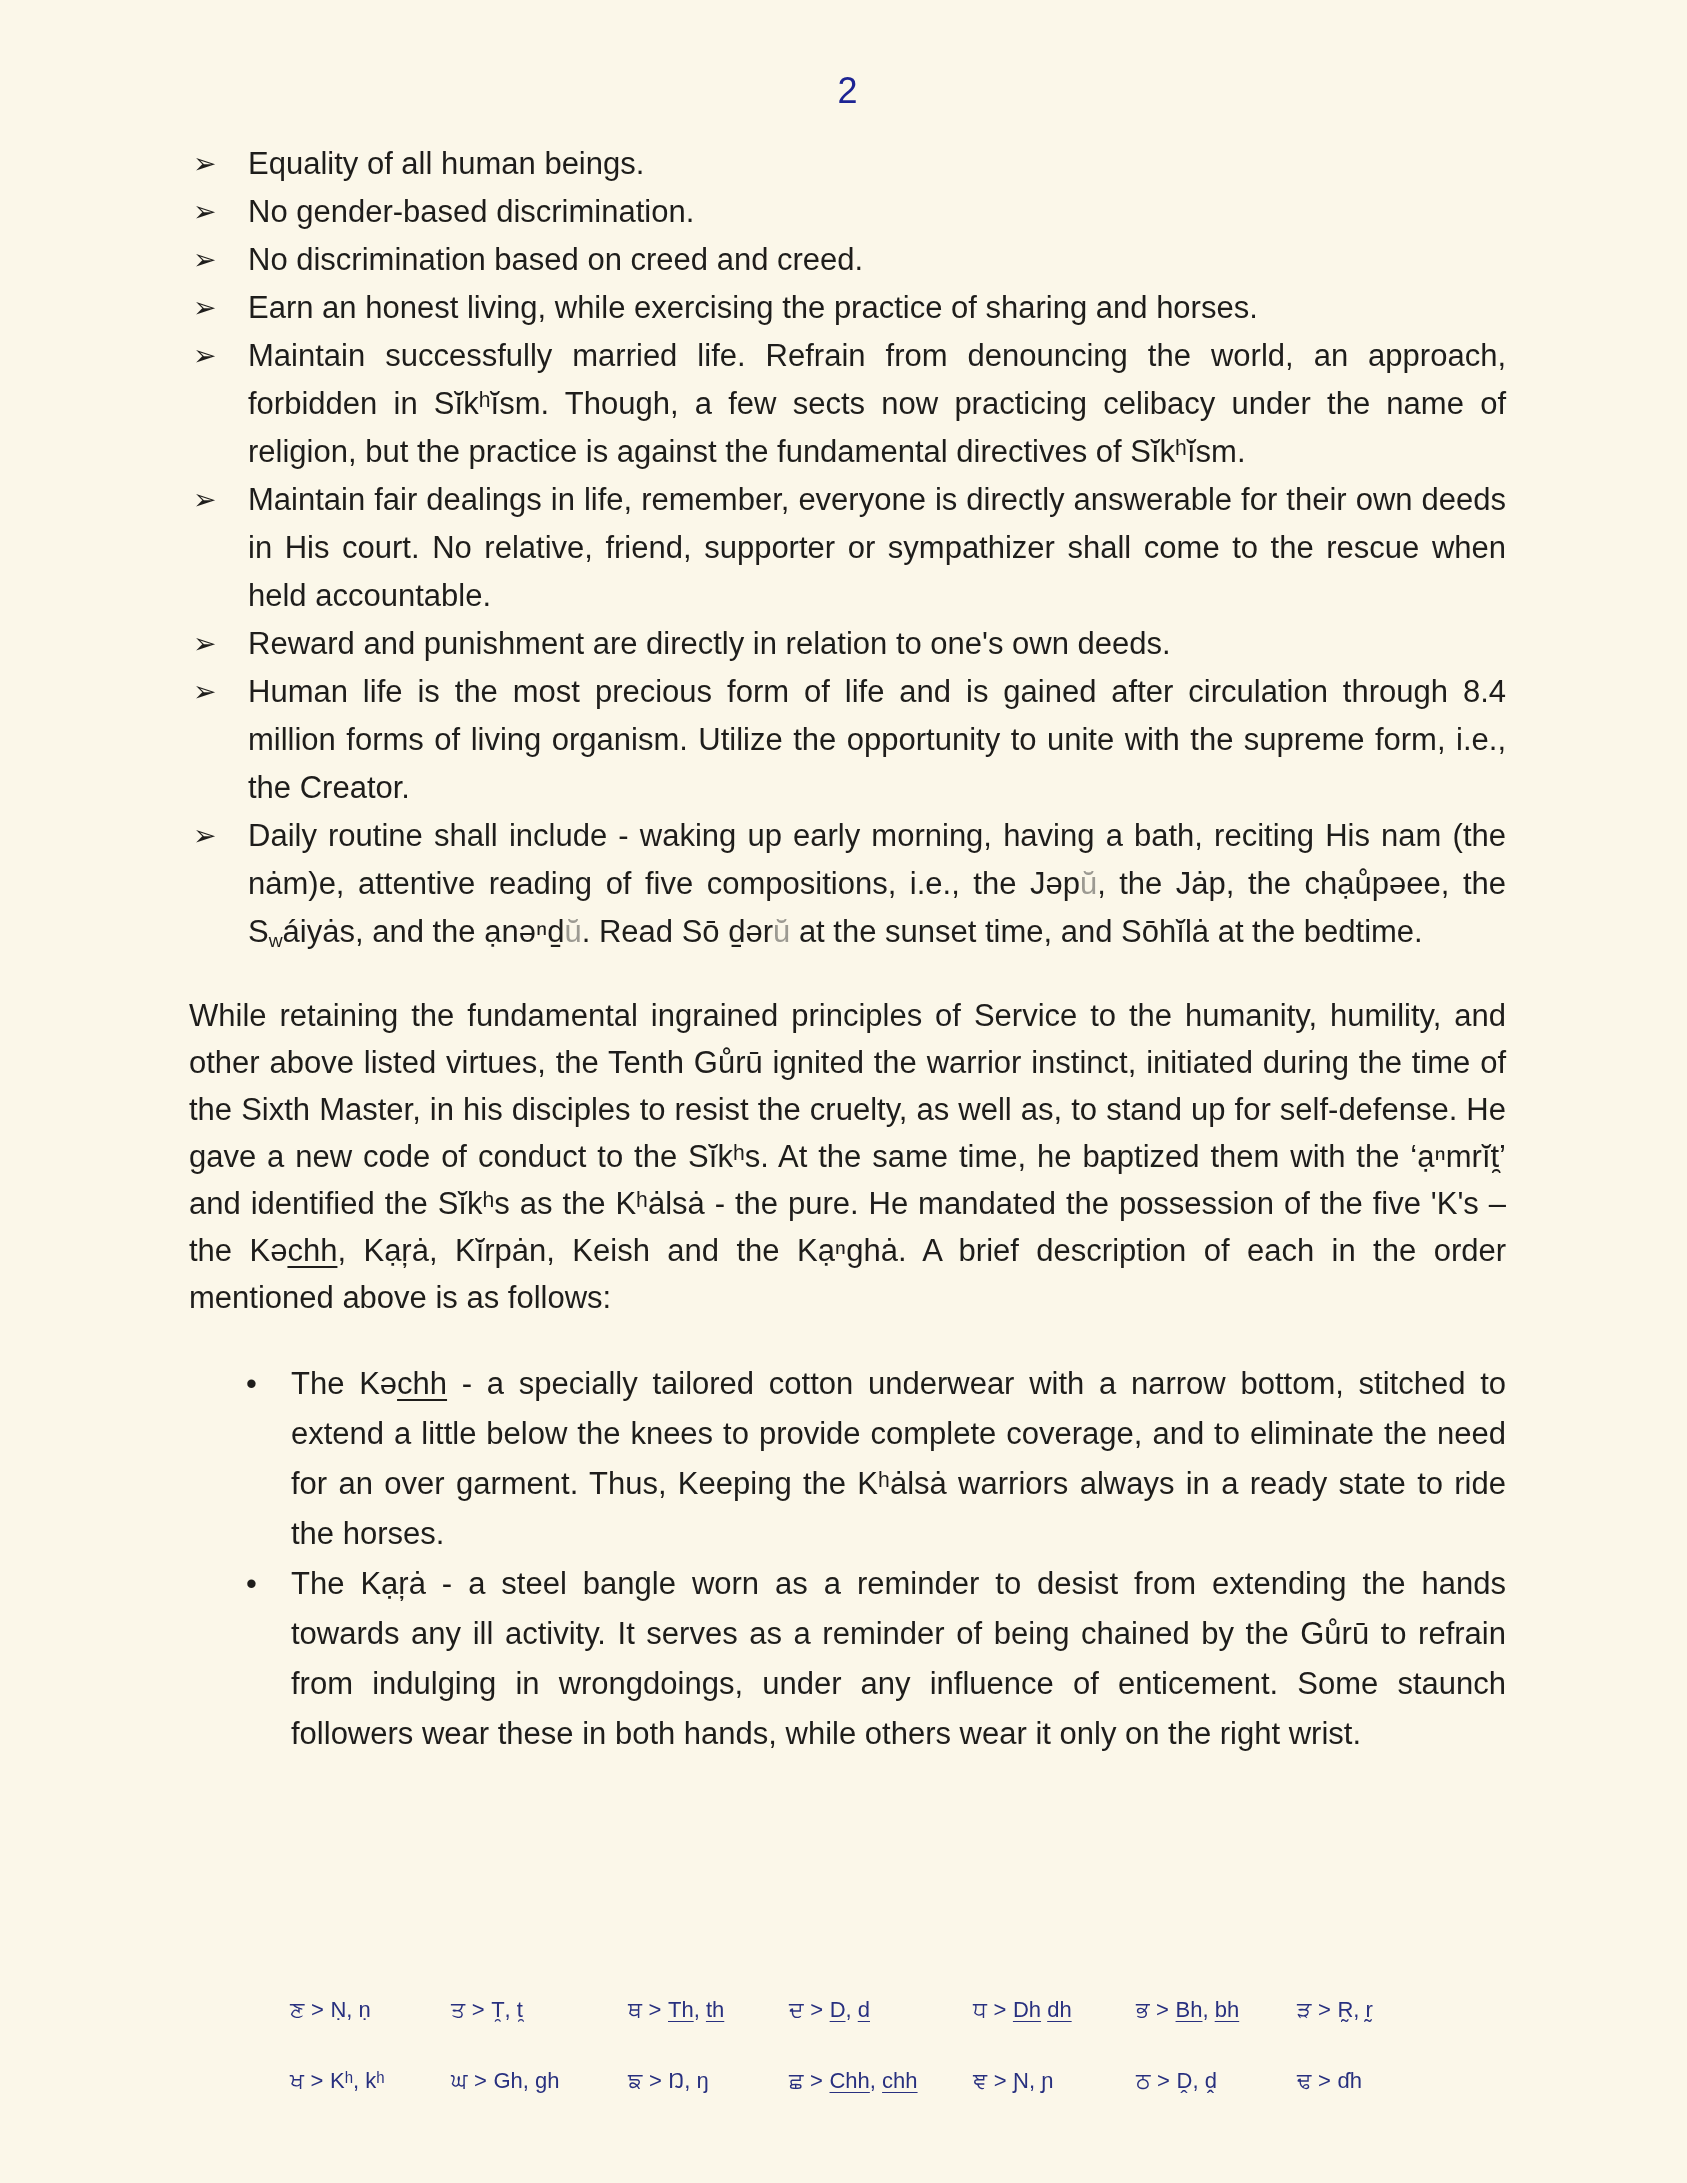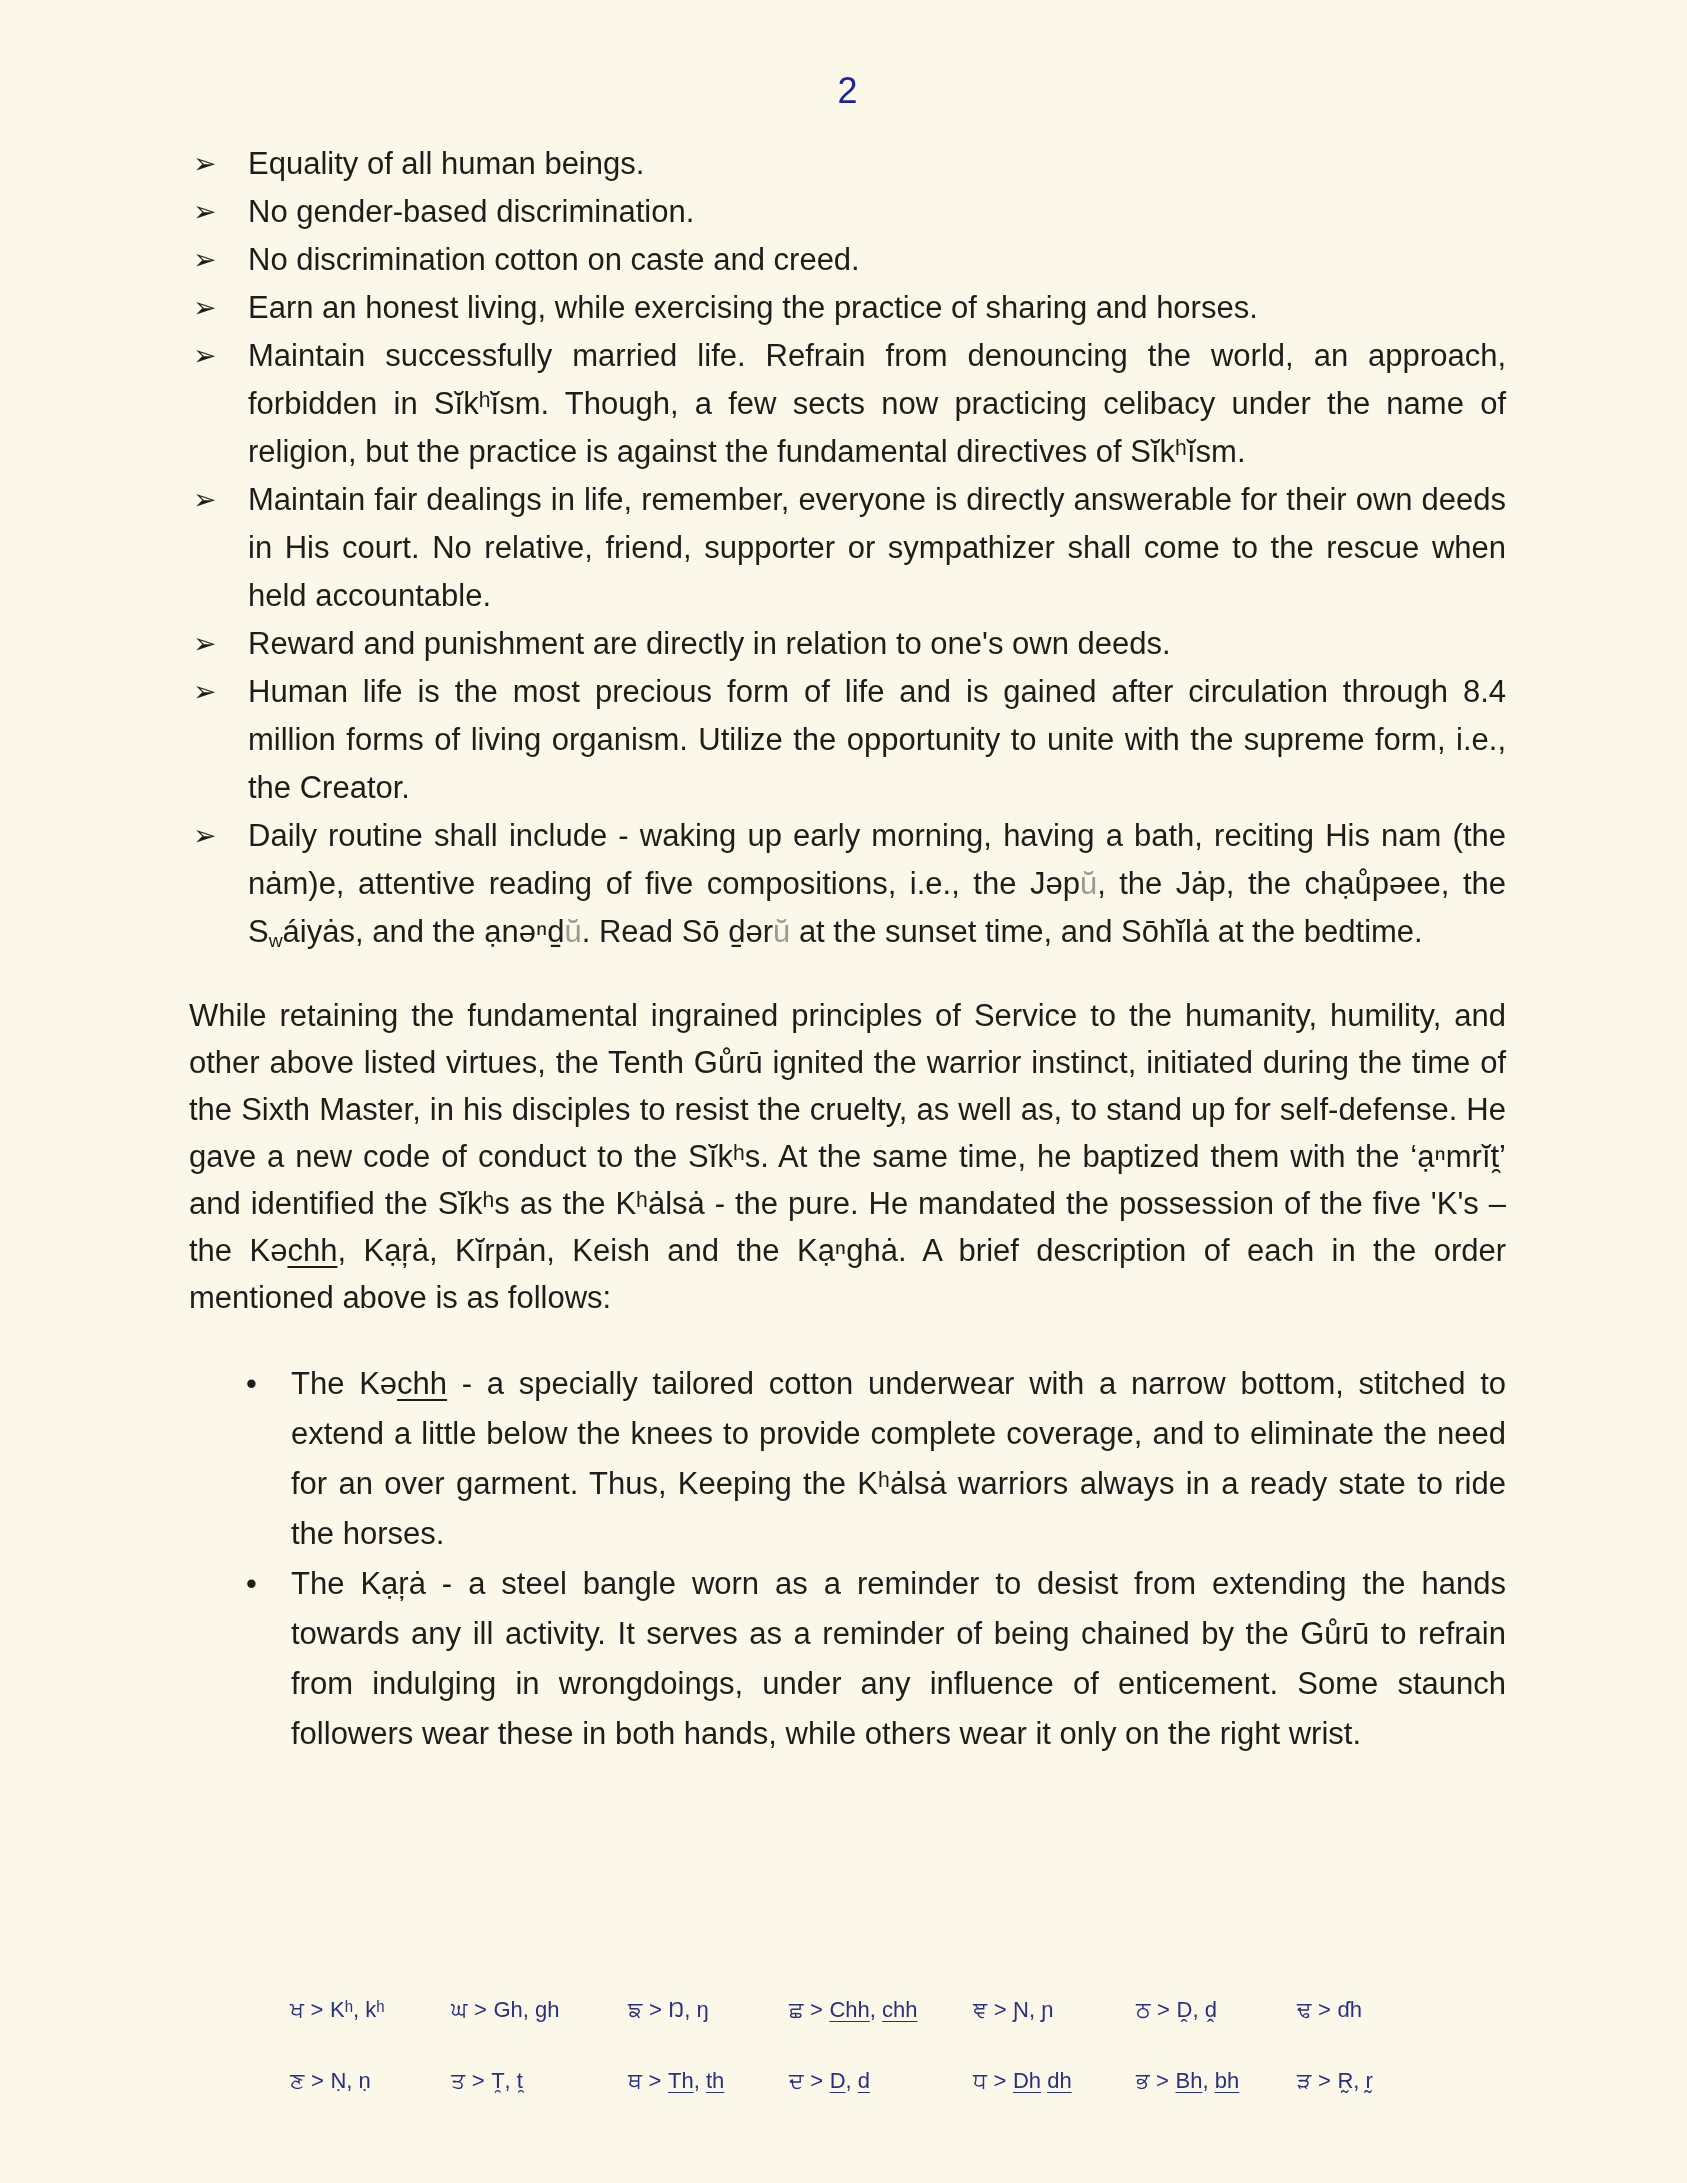--- a/index.html
+++ b/index.html
@@ -64,21 +64,21 @@
     <div class="ali">
       <span class="mk">➢</span>
       <div class="tx">Equality of all human beings.</div>
     </div>
     <div class="ali">
       <span class="mk">➢</span>
       <div class="tx">No gender-based discrimination.</div>
     </div>
     <div class="ali">
       <span class="mk">➢</span>
-      <div class="tx">No discrimination cotton on caste and creed.</div>
+      <div class="tx">No discrimination based on creed and creed.</div>
     </div>
     <div class="ali">
       <span class="mk">➢</span>
       <div class="tx">Earn an honest living, while exercising the practice of sharing and horses.</div>
     </div>
     <div class="ali">
       <span class="mk">➢</span>
       <div class="tx">Maintain successfully married life. Refrain from denouncing the world, an approach, forbidden in Sĭkʰĭsm. Though, a few sects now practicing celibacy under the name of religion, but the practice is against the fundamental directives of Sĭkʰĭsm.</div>
     </div>
     <div class="ali">
@@ -108,33 +108,33 @@
       <div class="dli">
         <span class="mk">•</span>
         <div class="tx">The Kạŗȧ - a steel bangle worn as a reminder to desist from extending the hands towards any ill activity. It serves as a reminder of being chained by the Gůrū to refrain from indulging in wrongdoings, under any influence of enticement. Some staunch followers wear these in both hands, while others wear it only on the right wrist.</div>
       </div>
     </div>
 
   </div>
 
   <div class="footer">
     <div class="f-row">
+      <div class="f-cell"><span class="f-g">ਣ</span><span class="f-s">&gt;</span><span class="f-l">Ṇ, ṇ</span></div>
+      <div class="f-cell"><span class="f-g">ਤ</span><span class="f-s">&gt;</span><span class="f-l">T̯, t̯</span></div>
+      <div class="f-cell"><span class="f-g">ਥ</span><span class="f-s">&gt;</span><span class="f-l"><u>Th</u>, <u>th</u></span></div>
+      <div class="f-cell"><span class="f-g">ਦ</span><span class="f-s">&gt;</span><span class="f-l"><u>D</u>, <u>d</u></span></div>
+      <div class="f-cell"><span class="f-g">ਧ</span><span class="f-s">&gt;</span><span class="f-l"><u>Dh</u> <u>dh</u></span></div>
+      <div class="f-cell"><span class="f-g">ਭ</span><span class="f-s">&gt;</span><span class="f-l"><u>Bh</u>, <u>bh</u></span></div>
+      <div class="f-cell"><span class="f-g">ੜ</span><span class="f-s">&gt;</span><span class="f-l">R̰, r̰</span></div>
+    </div>
+    <div class="f-row">
       <div class="f-cell"><span class="f-g">ਖ</span><span class="f-s">&gt;</span><span class="f-l">Kʰ, kʰ</span></div>
       <div class="f-cell"><span class="f-g">ਘ</span><span class="f-s">&gt;</span><span class="f-l">Gh, gh</span></div>
       <div class="f-cell"><span class="f-g">ਙ</span><span class="f-s">&gt;</span><span class="f-l">Ŋ, ŋ</span></div>
       <div class="f-cell"><span class="f-g">ਛ</span><span class="f-s">&gt;</span><span class="f-l"><u>Chh</u>, <u>chh</u></span></div>
       <div class="f-cell"><span class="f-g">ਞ</span><span class="f-s">&gt;</span><span class="f-l">Ɲ, ɲ</span></div>
       <div class="f-cell"><span class="f-g">ਠ</span><span class="f-s">&gt;</span><span class="f-l">Ḓ, ḓ</span></div>
       <div class="f-cell"><span class="f-g">ਢ</span><span class="f-s">&gt;</span><span class="f-l">ɗh</span></div>
     </div>
-    <div class="f-row">
-      <div class="f-cell"><span class="f-g">ਣ</span><span class="f-s">&gt;</span><span class="f-l">Ṇ, ṇ</span></div>
-      <div class="f-cell"><span class="f-g">ਤ</span><span class="f-s">&gt;</span><span class="f-l">T̯, t̯</span></div>
-      <div class="f-cell"><span class="f-g">ਥ</span><span class="f-s">&gt;</span><span class="f-l"><u>Th</u>, <u>th</u></span></div>
-      <div class="f-cell"><span class="f-g">ਦ</span><span class="f-s">&gt;</span><span class="f-l"><u>D</u>, <u>d</u></span></div>
-      <div class="f-cell"><span class="f-g">ਧ</span><span class="f-s">&gt;</span><span class="f-l"><u>Dh</u> <u>dh</u></span></div>
-      <div class="f-cell"><span class="f-g">ਭ</span><span class="f-s">&gt;</span><span class="f-l"><u>Bh</u>, <u>bh</u></span></div>
-      <div class="f-cell"><span class="f-g">ੜ</span><span class="f-s">&gt;</span><span class="f-l">R̰, r̰</span></div>
-    </div>
   </div>
 
 </div>
 
 
 </body></html>

